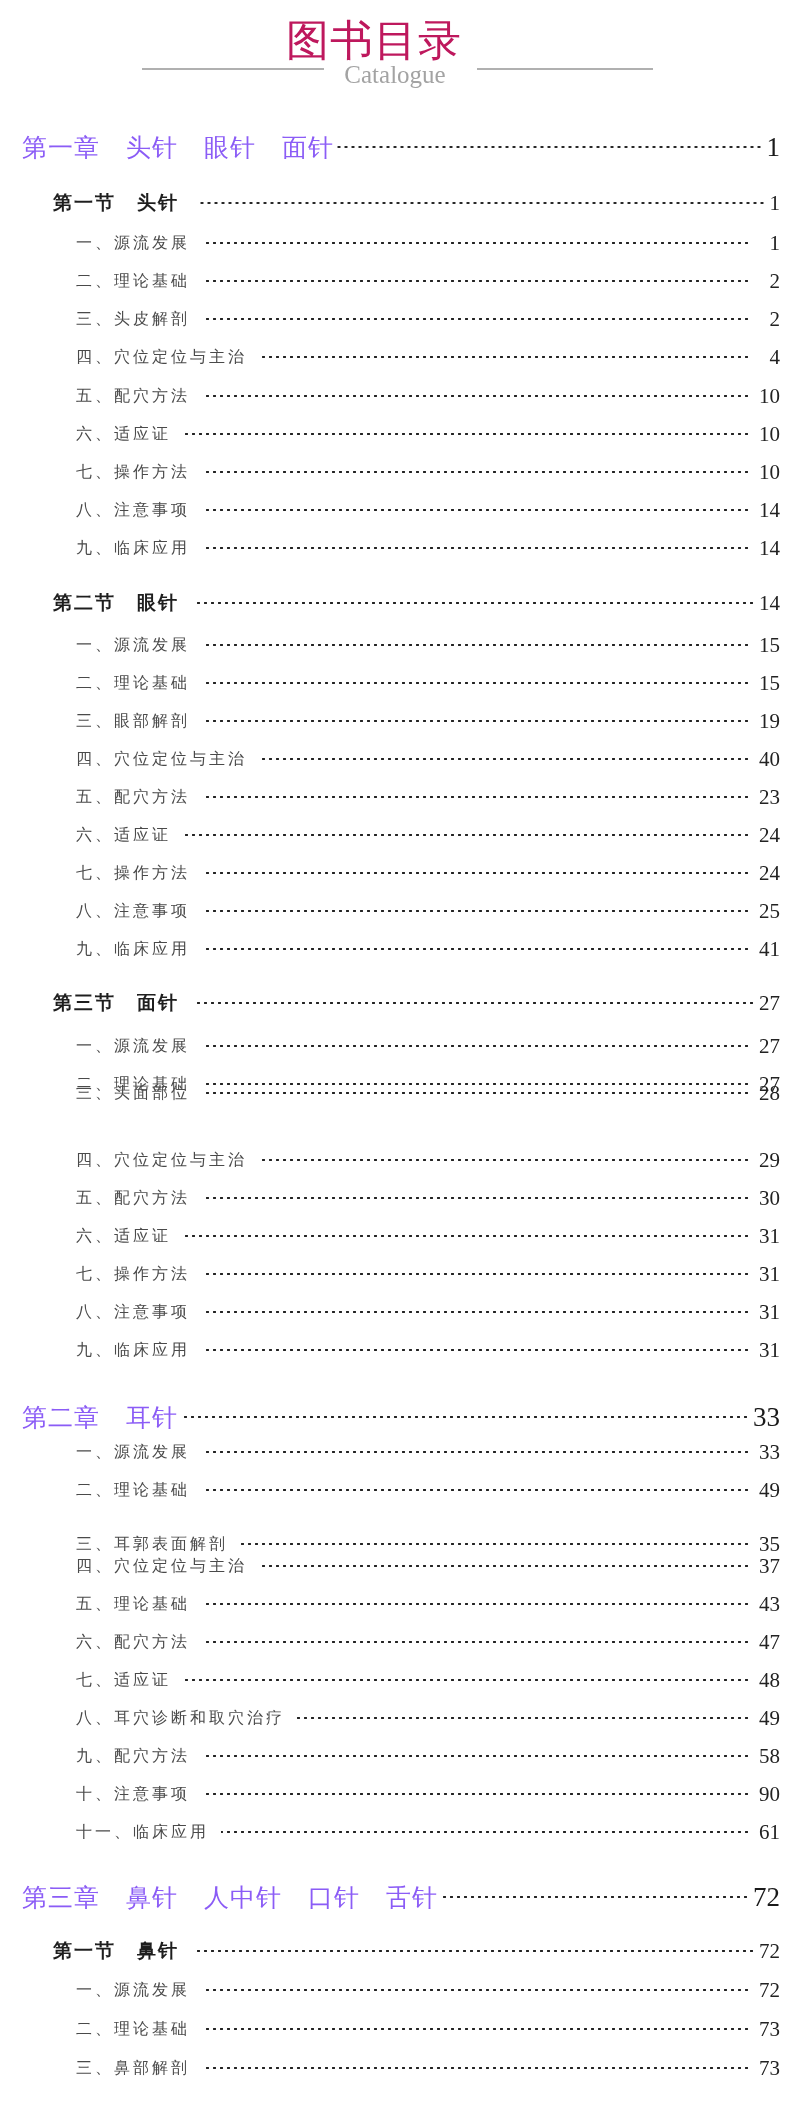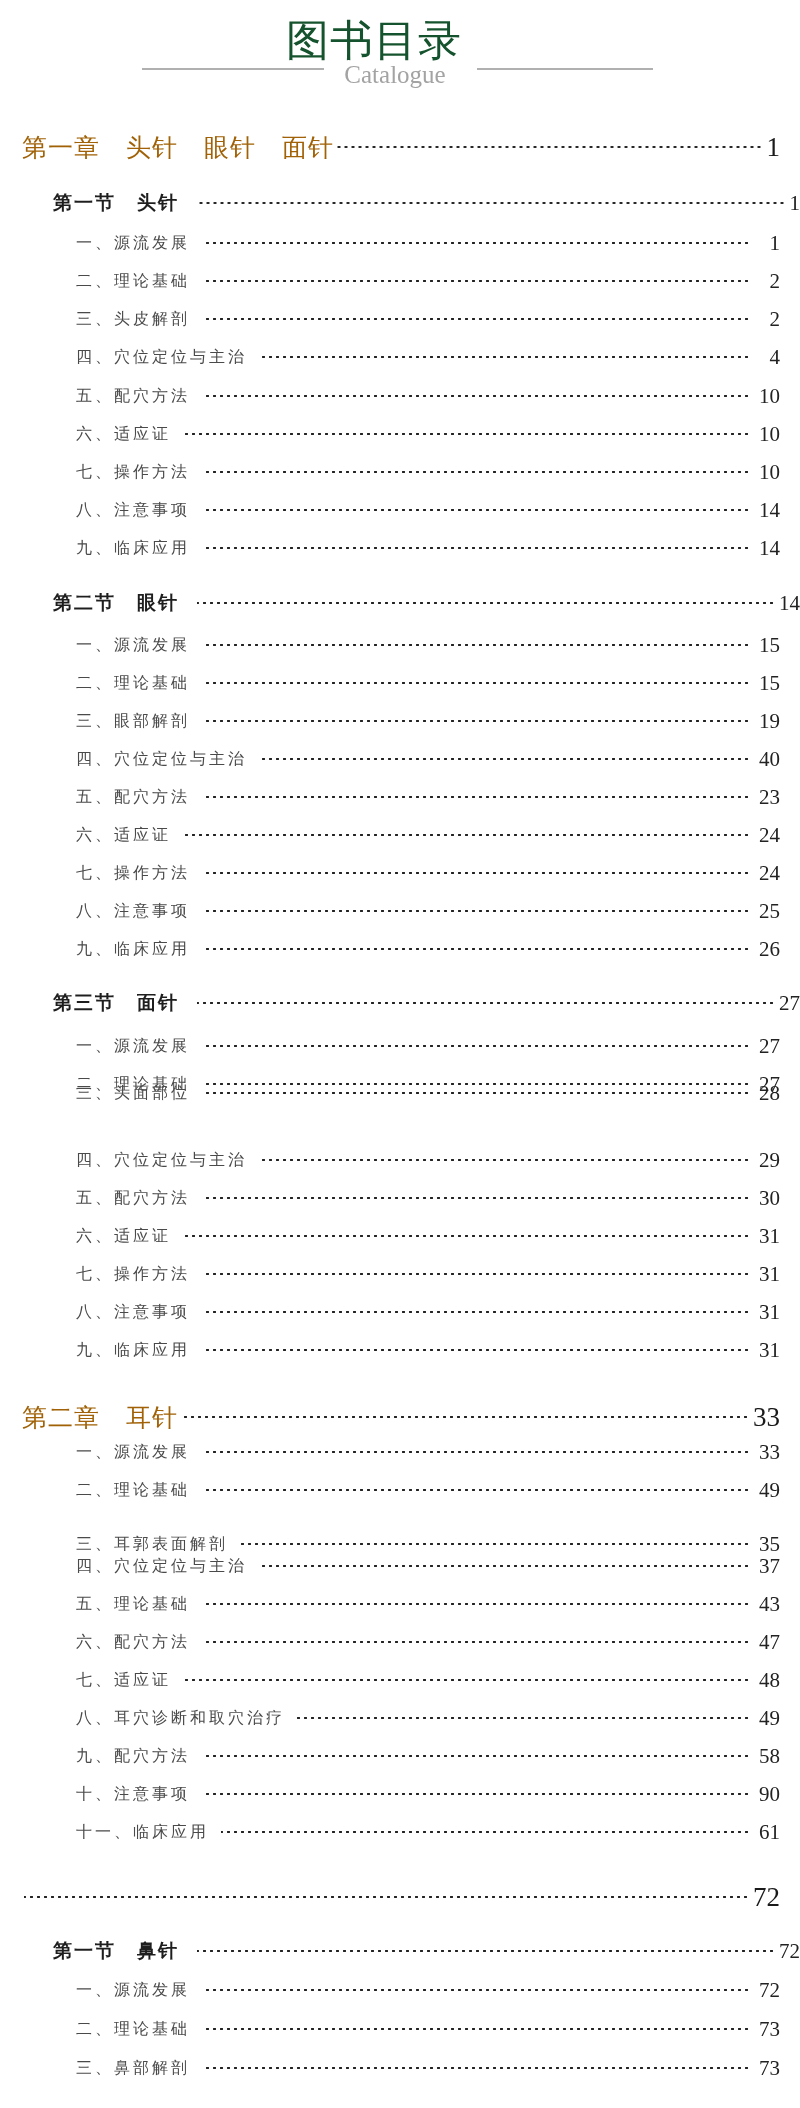--- a/index.html
+++ b/index.html
@@ -1,39 +1,39 @@
 <!DOCTYPE html>
 <html><head>
 <meta charset="utf-8">
 <style>
   html, body { margin: 0; padding: 0; background: #ffffff; }
   body { width: 800px; height: 2108px; position: relative; overflow: hidden;
          font-family: "DejaVu Serif", "Liberation Serif", serif; color: #222; }
   .header { position: absolute; left: 0; top: 0; width: 800px; height: 100px; }
   .title { position: absolute; left: 286px; top: 14px; font-family: "DejaVu Sans", sans-serif;
-           font-size: 43px; letter-spacing: 1px; color: #14532d; line-height: 52px; white-space: nowrap; }
+           font-size: 43px; letter-spacing: 1px; color: #be185d; line-height: 52px; white-space: nowrap; }
   .subtitle { position: absolute; left: 329px; top: 60px; width: 132px; text-align: center;
               font-family: "Liberation Serif", serif; font-size: 25px; color: #a3a3a3; line-height: 30px; }
   .rule { position: absolute; top: 68px; height: 2px; background: #b0b0b0; }
   .rule.left { left: 142px; width: 182px; }
   .rule.right { left: 477px; width: 176px; }
 
   .row { position: absolute; left: 0; width: 800px; display: flex; align-items: center; white-space: nowrap; }
   .row .label { flex: 0 0 auto; }
   .row .leader { flex: 1 1 auto; height: 4px; margin: 0 4px;
                  background-image: radial-gradient(circle, #222 1.1px, transparent 1.4px);
                  background-size: 7px 4px; background-repeat: repeat-x; background-position: right center; }
   .row .page { flex: 0 0 auto; font-family: "Liberation Serif", serif; text-align: right; color: #222; }
 
   .chapter { height: 34px; padding-left: 22px; padding-right: 20px; box-sizing: border-box; }
-  .chapter .label { font-family: "DejaVu Serif", serif; font-size: 25px; color: #a16207; letter-spacing: 1px; }
+  .chapter .label { font-family: "DejaVu Serif", serif; font-size: 25px; color: #8b5cf6; letter-spacing: 1px; }
   .chapter .leader { margin-left: 2px; }
   .chapter .page { font-size: 27px; color: #1a1a1a; }
 
-  .section { height: 28px; padding-left: 53px; box-sizing: border-box; }
+  .section { height: 28px; padding-left: 53px; padding-right: 20px; box-sizing: border-box; }
   .section .label { font-family: "DejaVu Sans", sans-serif; font-weight: bold; font-size: 19px; color: #1e1e1e; letter-spacing: 2px; }
   .section .leader { margin-left: 18px; }
   .section .page { font-size: 21px; }
 
   .item { height: 26px; padding-left: 76px; padding-right: 20px; box-sizing: border-box; }
   .item .label { font-family: Liberation Sans, sans-serif; font-size: 16px; color: #4a4a4a; letter-spacing: 3px; }
   .item .leader { margin-left: 12px; }
   .item .page { font-size: 21px; min-width: 26px; }
 </style>
 </head>
@@ -144,21 +144,21 @@
     <span class="page">24</span>
   </div>
 <div class="row item" style="top:898px">
     <span class="label">八、注意事项</span>
     <span class="leader"></span>
     <span class="page">25</span>
   </div>
 <div class="row item" style="top:936px">
     <span class="label">九、临床应用</span>
     <span class="leader"></span>
-    <span class="page">26</span>
+    <span class="page">41</span>
   </div>
 
 <div class="row section" style="top:989px">
   <span class="label">第三节　面针</span>
   <span class="leader"></span>
   <span class="page">27</span>
 </div>
 <div class="row item" style="top:1033px">
     <span class="label">一、源流发展</span>
     <span class="leader"></span>
@@ -260,20 +260,21 @@
     <span class="leader"></span>
     <span class="page">90</span>
   </div>
 <div class="row item" style="top:1819px">
     <span class="label">十一、临床应用</span>
     <span class="leader"></span>
     <span class="page">61</span>
   </div>
 
 <div class="row chapter" style="top:1880px">
+  <span class="label">第三章　鼻针　人中针　口针　舌针</span>
   <span class="leader"></span>
   <span class="page">72</span>
 </div>
 <div class="row section" style="top:1937px">
   <span class="label">第一节　鼻针</span>
   <span class="leader"></span>
   <span class="page">72</span>
 </div>
 <div class="row item" style="top:1977px">
     <span class="label">一、源流发展</span>

